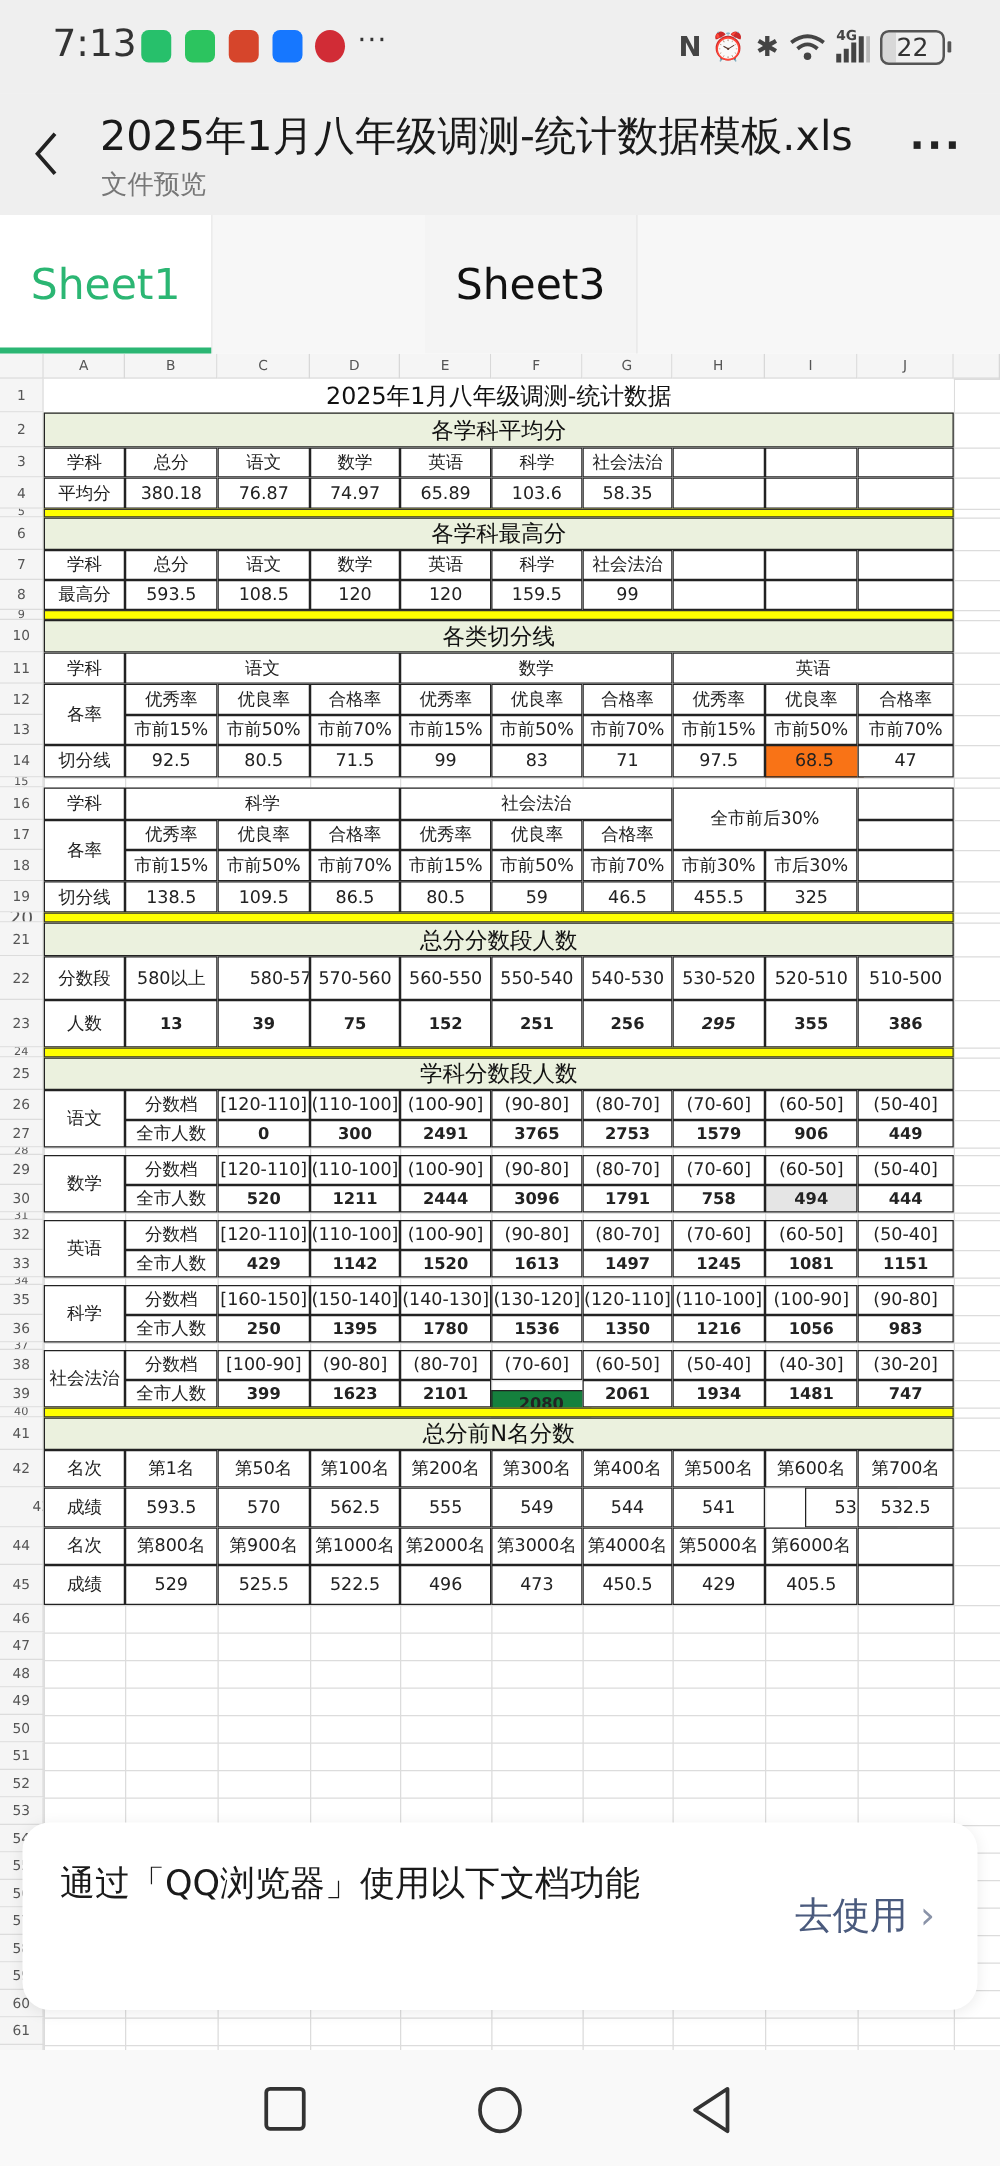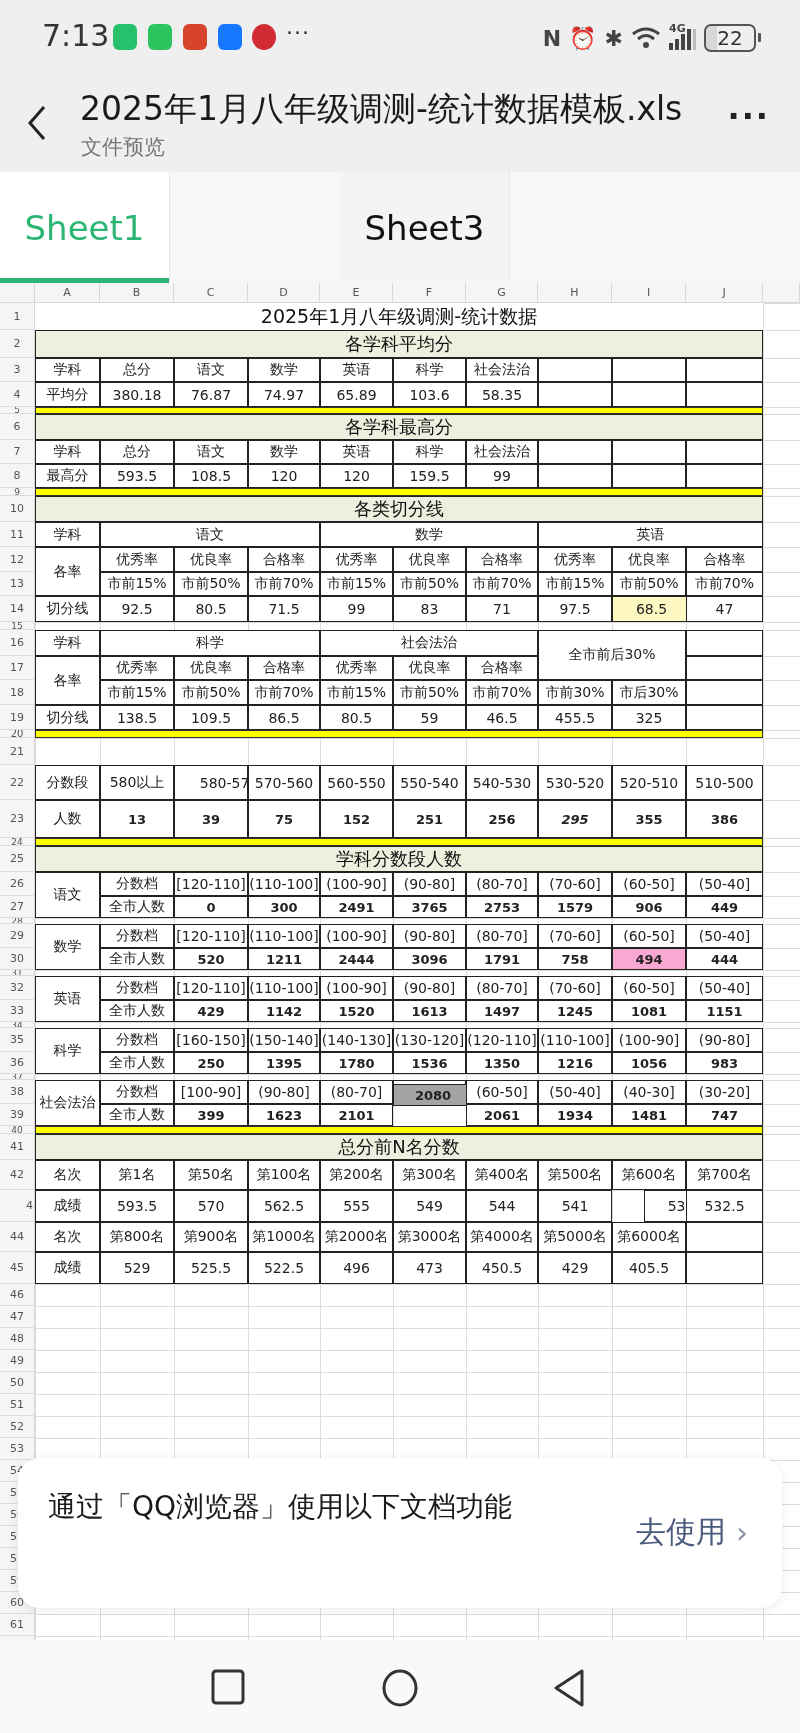--- a/index.html
+++ b/index.html
@@ -120,21 +120,21 @@
     <div class="rowhdr" style="top:213px;height:26px;">10</div>
     <div class="rowhdr" style="top:239px;height:25px;">11</div>
     <div class="rowhdr" style="top:264px;height:25px;">12</div>
     <div class="rowhdr" style="top:289px;height:24px;">13</div>
     <div class="rowhdr" style="top:313px;height:26px;">14</div>
     <div class="rowhdr" style="top: 339px; height: 8px; font-size: 9px;">15</div>
     <div class="rowhdr" style="top:347px;height:26px;">16</div>
     <div class="rowhdr" style="top:373px;height:24px;">17</div>
     <div class="rowhdr" style="top:397px;height:25px;">18</div>
     <div class="rowhdr" style="top:422px;height:25px;">19</div>
-    <div class="rowhdr" style="top: 447px; height: 8px; font-size: 10px;">20</div>
+    <div class="rowhdr" style="top: 447px; height: 8px; font-size: 15px;">20</div>
     <div class="rowhdr" style="top:455px;height:27px;">21</div>
     <div class="rowhdr" style="top:482px;height:35px;">22</div>
     <div class="rowhdr" style="top:517px;height:38px;">23</div>
     <div class="rowhdr" style="top: 555px; height: 8px; font-size: 9px;">24</div>
     <div class="rowhdr" style="top:563px;height:26px;">25</div>
     <div class="rowhdr" style="top:589px;height:24px;">26</div>
     <div class="rowhdr" style="top:613px;height:22px;">27</div>
     <div class="rowhdr" style="top: 635px; height: 6px; font-size: 9px;">28</div>
     <div class="rowhdr" style="top:641px;height:24px;">29</div>
     <div class="rowhdr" style="top:665px;height:22px;">30</div>
@@ -310,21 +310,21 @@
     <div class="cell b" style="left:393px;top:289px;width:73px;height:24px;background:#fff;">市前50%</div>
     <div class="cell b" style="left:393px;top:313px;width:73px;height:26px;background:#fff;">83</div>
     <div class="cell b" style="left:466px;top:264px;width:72px;height:25px;background:#fff;">合格率</div>
     <div class="cell b" style="left:466px;top:289px;width:72px;height:24px;background:#fff;">市前70%</div>
     <div class="cell b" style="left:466px;top:313px;width:72px;height:26px;background:#fff;">71</div>
     <div class="cell b" style="left:538px;top:264px;width:74px;height:25px;background:#fff;">优秀率</div>
     <div class="cell b" style="left:538px;top:289px;width:74px;height:24px;background:#fff;">市前15%</div>
     <div class="cell b" style="left:538px;top:313px;width:74px;height:26px;background:#fff;">97.5</div>
     <div class="cell b" style="left:612px;top:264px;width:74px;height:25px;background:#fff;">优良率</div>
     <div class="cell b" style="left:612px;top:289px;width:74px;height:24px;background:#fff;">市前50%</div>
-    <div class="cell b" style="left:612px;top:313px;width:79px;height:26px;background:#fef9c3;">68.5</div>
+    <div class="cell b" style="left:612px;top:313px;width:79px;height:26px;background:#f97316;">68.5</div>
     <div class="cell b" style="left:686px;top:264px;width:77px;height:25px;background:#fff;">合格率</div>
     <div class="cell b" style="left:686px;top:289px;width:77px;height:24px;background:#fff;">市前70%</div>
     <div class="cell b" style="left:686px;top:313px;width:77px;height:26px;background:#fff;">47</div>
     <div class="cell b" style="left:35px;top:313px;width:65px;height:26px;background:#fff;">切分线</div>
     <div class="cell b" style="left:35px;top:347px;width:65px;height:26px;background:#fff;">学科</div>
     <div class="cell b" style="left:100px;top:347px;width:220px;height:26px;background:#fff;">科学</div>
     <div class="cell b" style="left:320px;top:347px;width:218px;height:26px;background:#fff;">社会法治</div>
     <div class="cell b" style="left:538px;top:347px;width:148px;height:50px;background:#fff;">全市前后30%</div>
     <div class="cell b" style="left:686px;top:347px;width:77px;height:26px;background:#fff;"></div>
     <div class="cell b" style="left:686px;top:373px;width:77px;height:24px;background:#fff;"></div>
@@ -348,20 +348,21 @@
     <div class="cell b" style="left:100px;top:422px;width:74px;height:25px;background:#fff;">138.5</div>
     <div class="cell b" style="left:174px;top:422px;width:74px;height:25px;background:#fff;">109.5</div>
     <div class="cell b" style="left:248px;top:422px;width:72px;height:25px;background:#fff;">86.5</div>
     <div class="cell b" style="left:320px;top:422px;width:73px;height:25px;background:#fff;">80.5</div>
     <div class="cell b" style="left:393px;top:422px;width:73px;height:25px;background:#fff;">59</div>
     <div class="cell b" style="left:466px;top:422px;width:72px;height:25px;background:#fff;">46.5</div>
     <div class="cell b" style="left:538px;top:422px;width:74px;height:25px;background:#fff;">455.5</div>
     <div class="cell b" style="left:612px;top:422px;width:74px;height:25px;background:#fff;">325</div>
     <div class="cell b" style="left:686px;top:422px;width:77px;height:25px;background:#fff;"></div>
     <div class="cell yellow" style="left:35px;top:447px;width:728px;height:8px;background:#fff;background:#ffff00;"></div>
+    <div class="cell band" style="left:35px;top:455px;width:728px;height:27px;background:#fff;background:#ebf1de;">总分分数段人数</div>
     <div class="cell b" style="left:35px;top:482px;width:65px;height:35px;background:#fff;">分数段</div>
     <div class="cell b" style="left:35px;top:517px;width:65px;height:38px;background:#fff;">人数</div>
     <div class="cell b" style="left:100px;top:482px;width:74px;height:35px;background:#fff;">580以上</div>
     <div class="cell b bold" style="left:100px;top:517px;width:74px;height:38px;background:#fff;">13</div>
     <div class="cell b" style="left:174px;top:482px;width:74px;height:35px;background:#fff;padding-left:36px;">580-570</div>
     <div class="cell b bold" style="left:174px;top:517px;width:74px;height:38px;background:#fff;">39</div>
     <div class="cell b" style="left:248px;top:482px;width:72px;height:35px;background:#fff;">570-560</div>
     <div class="cell b bold" style="left:248px;top:517px;width:72px;height:38px;background:#fff;">75</div>
     <div class="cell b" style="left:320px;top:482px;width:73px;height:35px;background:#fff;">560-550</div>
     <div class="cell b bold" style="left:320px;top:517px;width:73px;height:38px;background:#fff;">152</div>
@@ -405,21 +406,21 @@
     <div class="cell b bold" style="left:248px;top:665px;width:72px;height:22px;background:#fff;">1211</div>
     <div class="cell b" style="left:320px;top:641px;width:73px;height:24px;background:#fff;">(100-90]</div>
     <div class="cell b bold" style="left:320px;top:665px;width:73px;height:22px;background:#fff;">2444</div>
     <div class="cell b" style="left:393px;top:641px;width:73px;height:24px;background:#fff;">(90-80]</div>
     <div class="cell b bold" style="left:393px;top:665px;width:73px;height:22px;background:#fff;">3096</div>
     <div class="cell b" style="left:466px;top:641px;width:72px;height:24px;background:#fff;">(80-70]</div>
     <div class="cell b bold" style="left:466px;top:665px;width:72px;height:22px;background:#fff;">1791</div>
     <div class="cell b" style="left:538px;top:641px;width:74px;height:24px;background:#fff;">(70-60]</div>
     <div class="cell b bold" style="left:538px;top:665px;width:74px;height:22px;background:#fff;">758</div>
     <div class="cell b" style="left:612px;top:641px;width:74px;height:24px;background:#fff;">(60-50]</div>
-    <div class="cell b bold" style="left:612px;top:665px;width:74px;height:22px;background:#f9a8d4;">494</div>
+    <div class="cell b bold" style="left:612px;top:665px;width:74px;height:22px;background:#e5e5e5;">494</div>
     <div class="cell b" style="left:686px;top:641px;width:77px;height:24px;background:#fff;">(50-40]</div>
     <div class="cell b bold" style="left:686px;top:665px;width:77px;height:22px;background:#fff;">444</div>
     <div class="cell b" style="left:35px;top:693px;width:65px;height:46px;background:#fff;">英语</div>
     <div class="cell b" style="left:100px;top:693px;width:74px;height:24px;background:#fff;">分数档</div>
     <div class="cell b" style="left:100px;top:717px;width:74px;height:22px;background:#fff;">全市人数</div>
     <div class="cell b" style="left:174px;top:693px;width:74px;height:24px;background:#fff;">[120-110]</div>
     <div class="cell b bold" style="left:174px;top:717px;width:74px;height:22px;background:#fff;">429</div>
     <div class="cell b" style="left:248px;top:693px;width:72px;height:24px;background:#fff;">(110-100]</div>
     <div class="cell b bold" style="left:248px;top:717px;width:72px;height:22px;background:#fff;">1142</div>
     <div class="cell b" style="left:320px;top:693px;width:73px;height:24px;background:#fff;">(100-90]</div>
@@ -456,21 +457,21 @@
     <div class="cell b" style="left:35px;top:797px;width:65px;height:46px;background:#fff;">社会法治</div>
     <div class="cell b" style="left:100px;top:797px;width:74px;height:24px;background:#fff;">分数档</div>
     <div class="cell b" style="left:100px;top:821px;width:74px;height:22px;background:#fff;">全市人数</div>
     <div class="cell b" style="left:174px;top:797px;width:74px;height:24px;background:#fff;">[100-90]</div>
     <div class="cell b bold" style="left:174px;top:821px;width:74px;height:22px;background:#fff;">399</div>
     <div class="cell b" style="left:248px;top:797px;width:72px;height:24px;background:#fff;">(90-80]</div>
     <div class="cell b bold" style="left:248px;top:821px;width:72px;height:22px;background:#fff;">1623</div>
     <div class="cell b" style="left:320px;top:797px;width:73px;height:24px;background:#fff;">(80-70]</div>
     <div class="cell b bold" style="left:320px;top:821px;width:73px;height:22px;background:#fff;">2101</div>
     <div class="cell b" style="left:393px;top:797px;width:73px;height:24px;background:#fff;">(70-60]</div>
-    <div class="cell b bold" style="left:393px;top:801px;width:80px;height:22px;background:#a3a3a3;">2080</div>
+    <div class="cell b bold" style="left:393px;top:829px;width:80px;height:22px;background:#15803d;">2080</div>
     <div class="cell b" style="left:466px;top:797px;width:72px;height:24px;background:#fff;">(60-50]</div>
     <div class="cell b bold" style="left:466px;top:821px;width:72px;height:22px;background:#fff;">2061</div>
     <div class="cell b" style="left:538px;top:797px;width:74px;height:24px;background:#fff;">(50-40]</div>
     <div class="cell b bold" style="left:538px;top:821px;width:74px;height:22px;background:#fff;">1934</div>
     <div class="cell b" style="left:612px;top:797px;width:74px;height:24px;background:#fff;">(40-30]</div>
     <div class="cell b bold" style="left:612px;top:821px;width:74px;height:22px;background:#fff;">1481</div>
     <div class="cell b" style="left:686px;top:797px;width:77px;height:24px;background:#fff;">(30-20]</div>
     <div class="cell b bold" style="left:686px;top:821px;width:77px;height:22px;background:#fff;">747</div>
     <div class="cell yellow" style="left:35px;top:843px;width:728px;height:8px;background:#fff;background:#ffff00;"></div>
     <div class="cell band" style="left:35px;top:851px;width:728px;height:26px;background:#fff;background:#ebf1de;">总分前N名分数</div>

